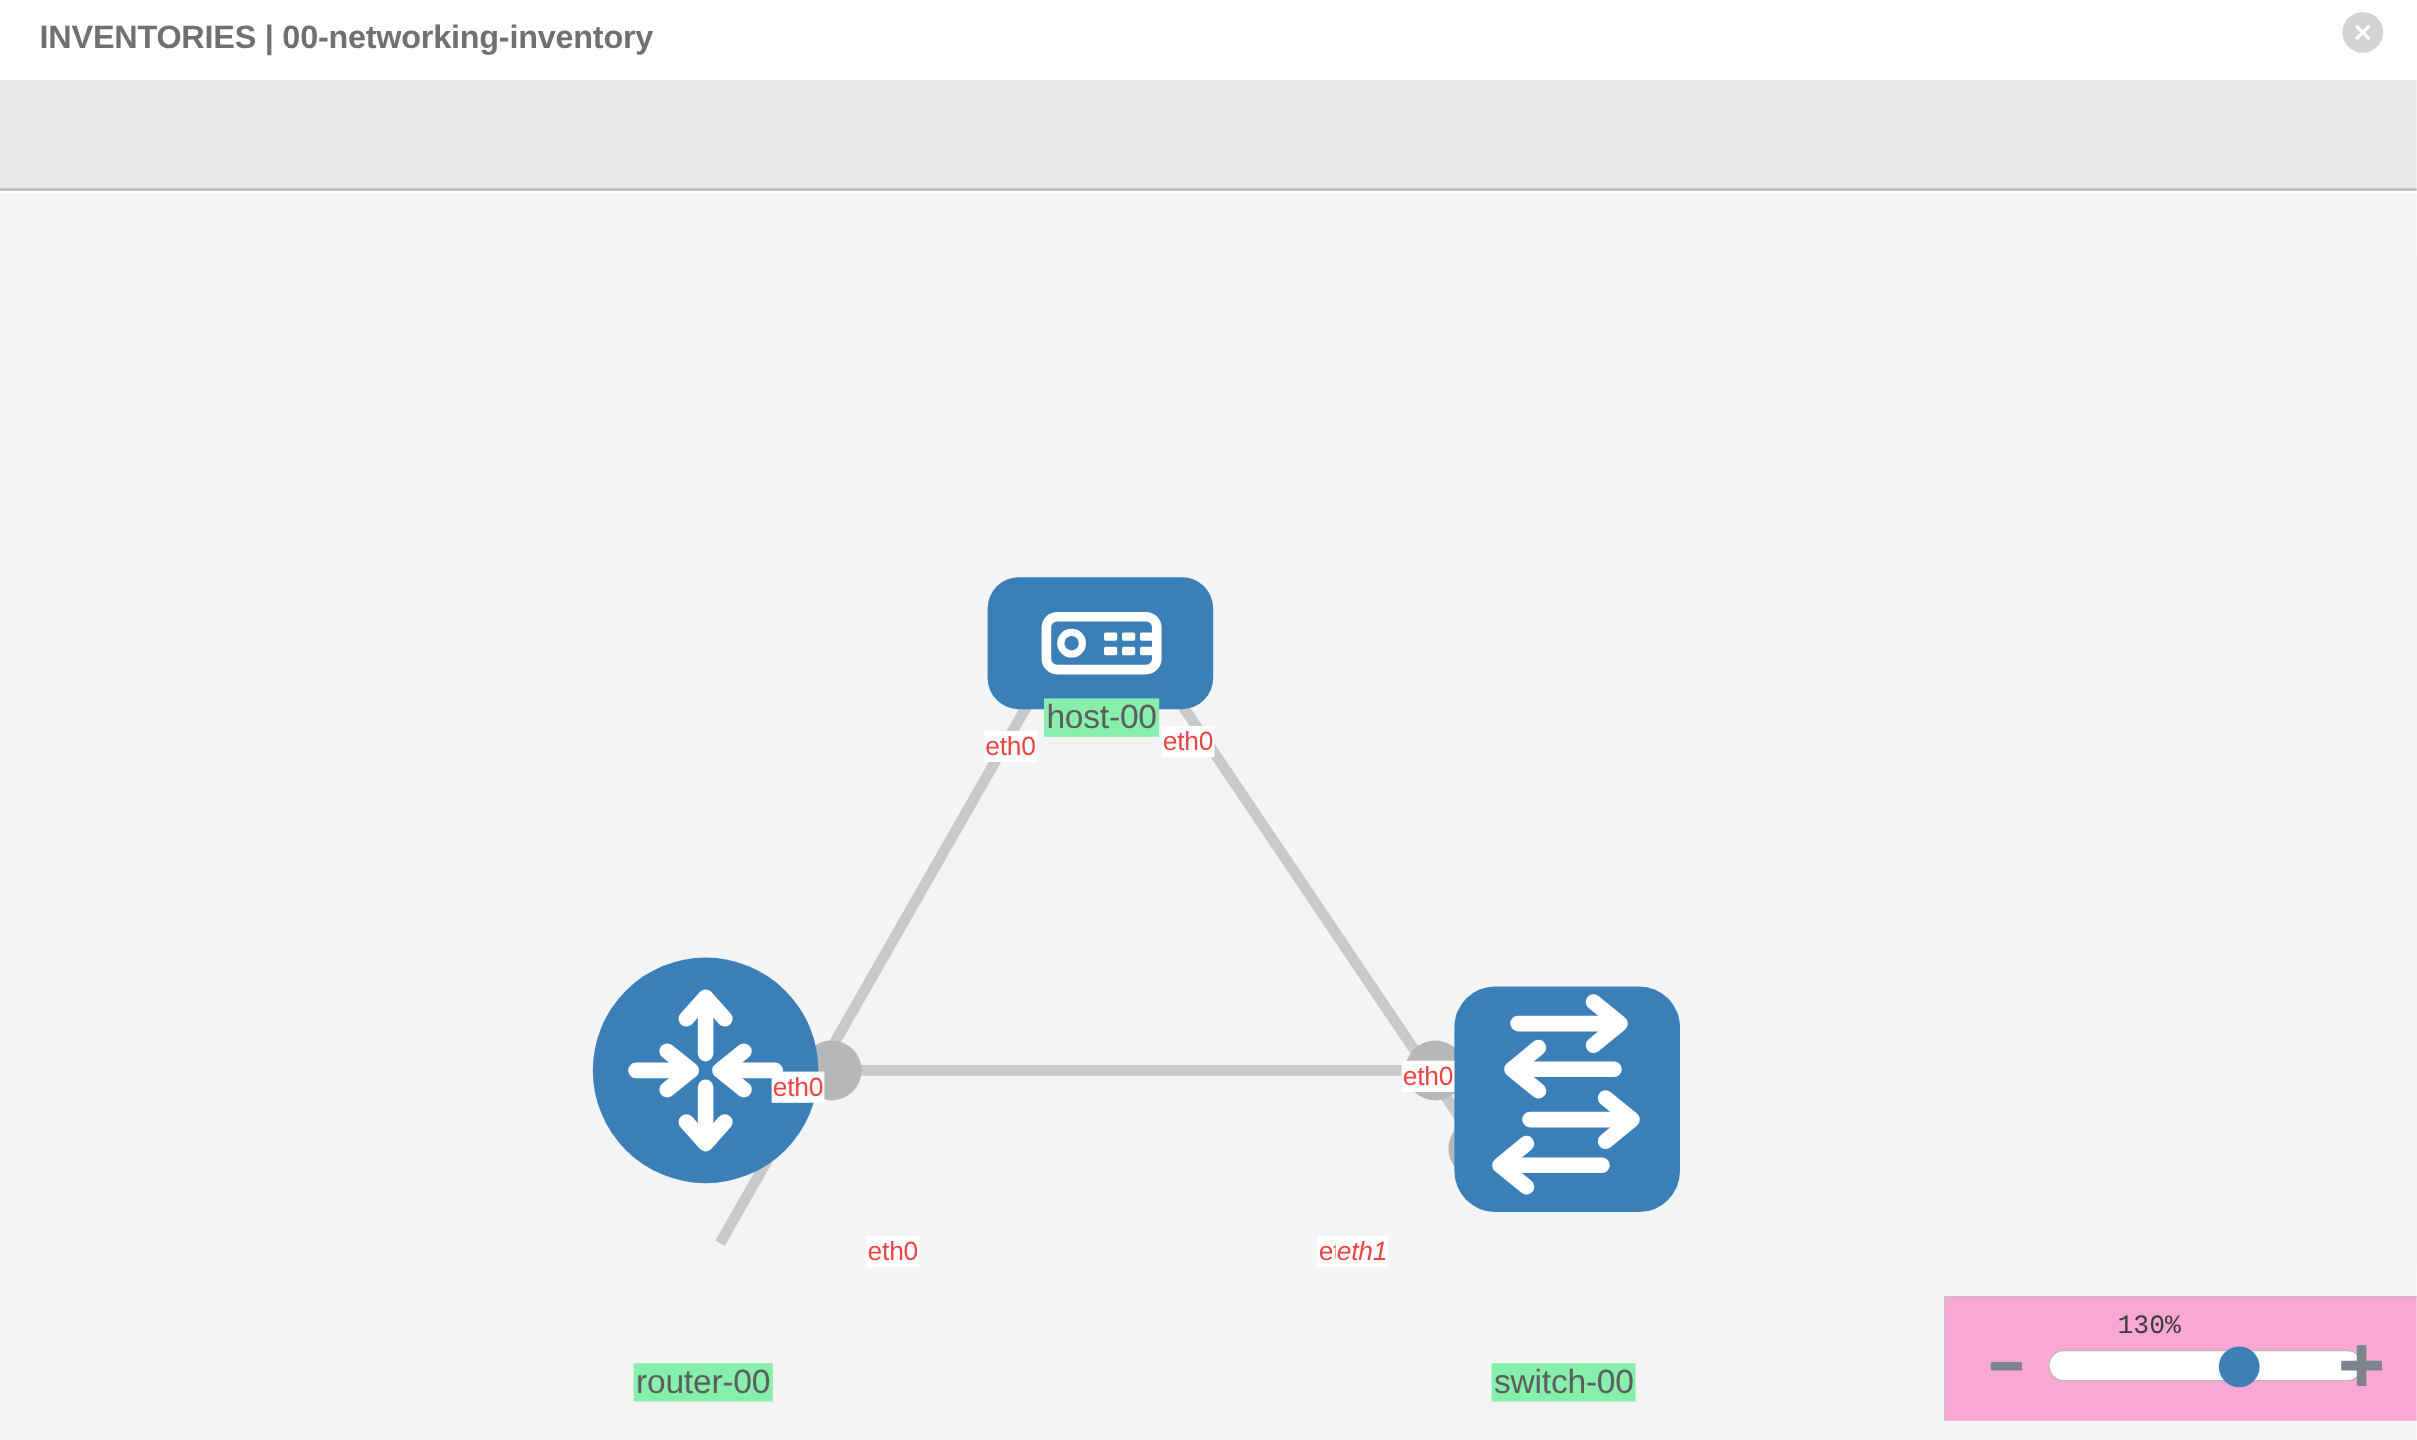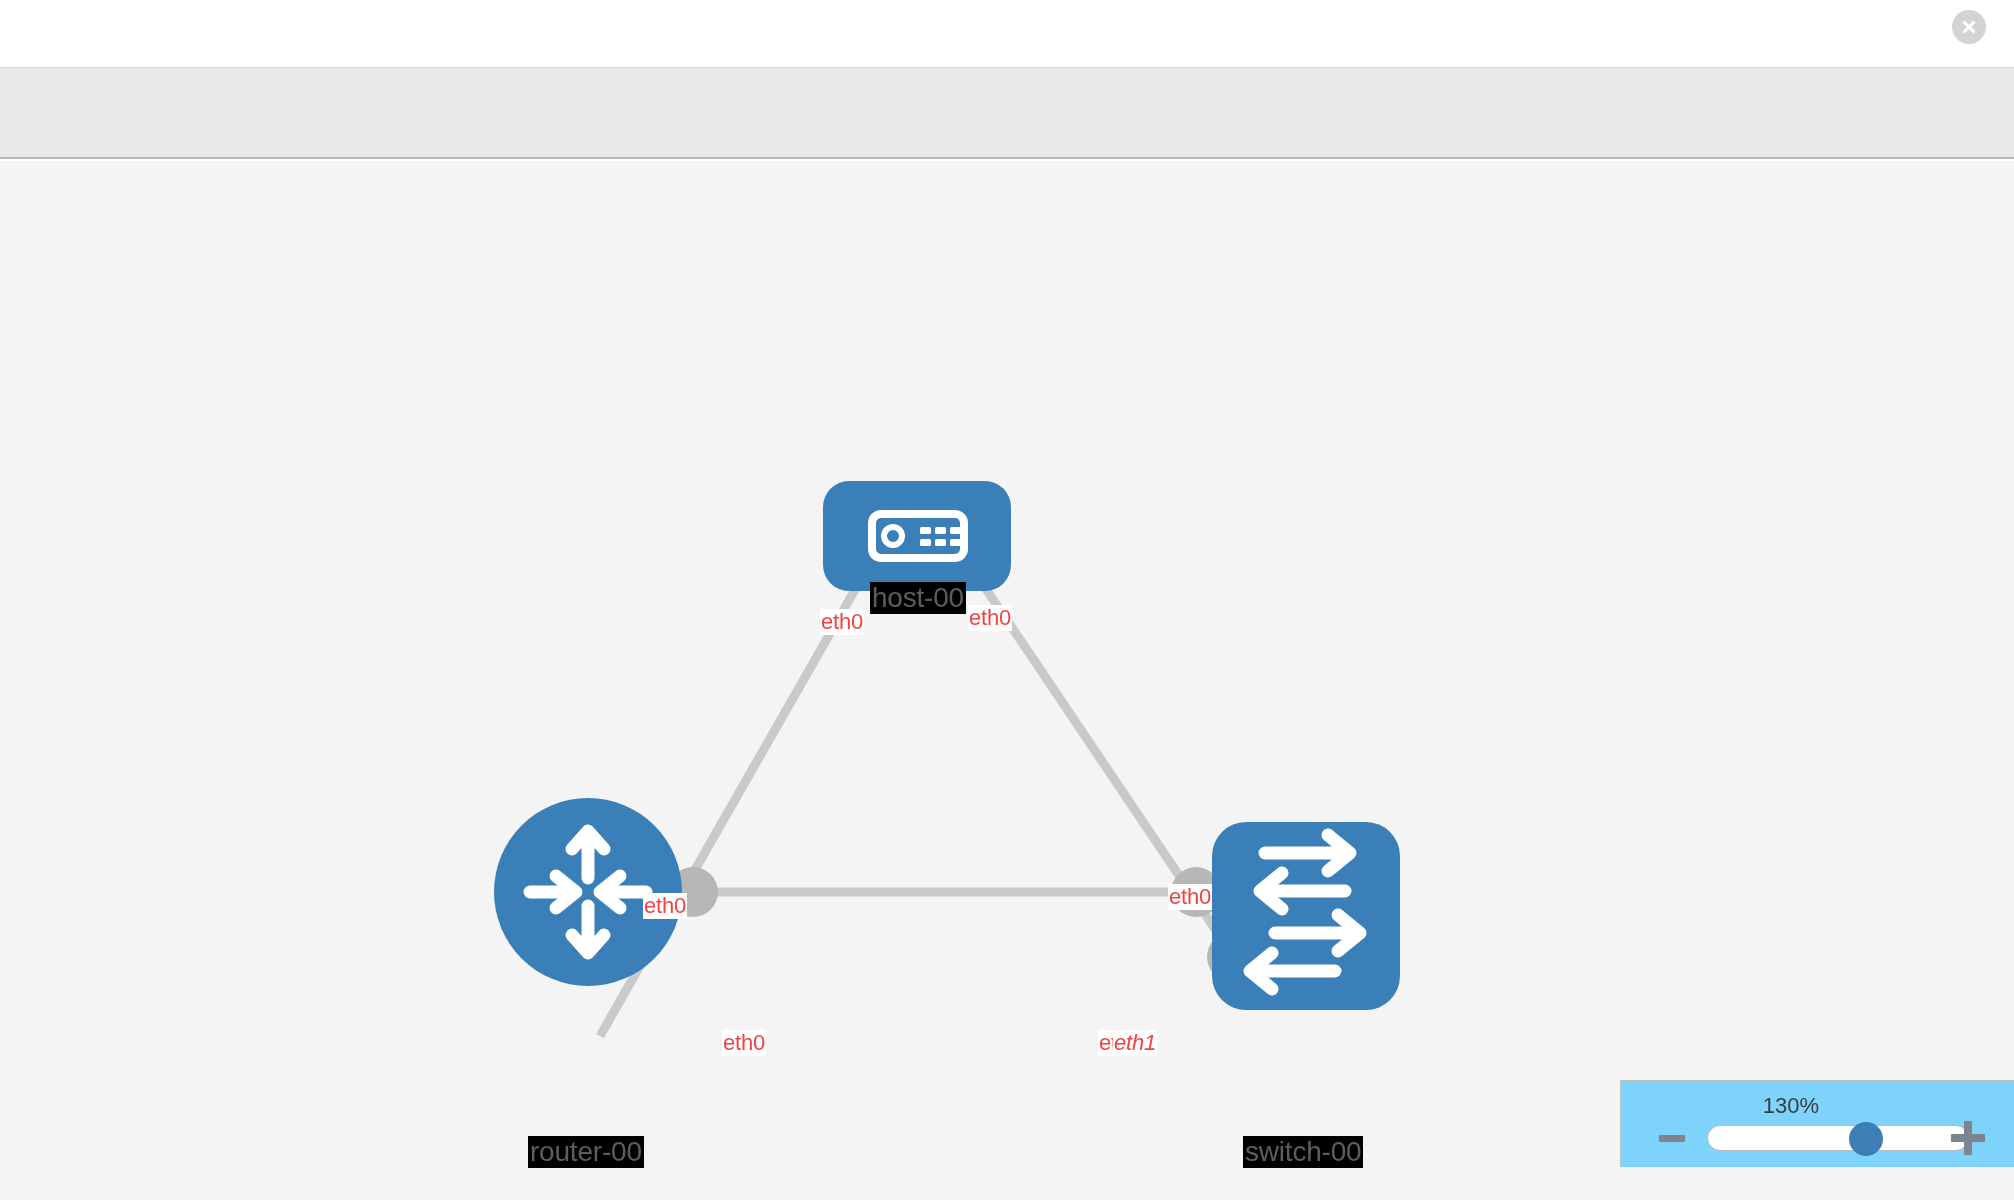--- a/index.html
+++ b/index.html
@@ -86,41 +86,41 @@
   .canvas {
     position: absolute; left: 0; top: 161px;
     width: 2014px; height: 1039px;
     background: #f4f4f4;
     overflow: hidden;
   }
   .topo-svg { position: absolute; left: 0; top: 0; }
   .node-label {
     position: absolute;
     font-size: 28px; color: #5d5d5d;
-    background: #000000;
+    background: #86efac;
     white-space: nowrap;
     padding: 0 2px;
     letter-spacing: -0.2px;
   }
   .port-label {
     position: absolute;
     font-size: 22px; color: #ef4444;
     background: #ffffff;
     white-space: nowrap;
     padding: 0 1px;
     letter-spacing: -0.2px;
   }
 
   
   .zoom-panel {
     position: absolute; left: 1620px; top: 1080px;
-    width: 394px; height: 87px;
-    background: #7dd3fc;
+    width: 394px; height: 104px;
+    background: #f9a8d4;
     border: 1px solid #c2c2c2;
-    border-right: none; border-bottom: none;
+    border-right: none; border-bottom: none; font-family: Liberation Mono, monospace;
   }
   .zoom-pct {
     position: absolute; left: 0; top: 12px; width: 340px;
     text-align: center;
     font-size: 22px; color: #3c3c3c;
   }
   .zoom-minus {
     position: absolute; left: 38px; top: 54px;
     width: 26px; height: 7px; background: #7d848e; border-radius: 1px;
     cursor: pointer;
@@ -145,20 +145,21 @@
     width: 34px; height: 34px; border-radius: 50%;
     background: #3d7fb5; cursor: pointer;
   }
 </style>
 </head>
 <body>
 
 <div id="app">
 
   <div class="header">
+    <div class="header-title">INVENTORIES | 00-networking-inventory</div>
     <div class="close-btn">
       <svg width="22" height="22" viewBox="0 0 22 22" aria-hidden="true">
         <path d="M6.5 4.5 L11 9 L15.5 4.5 L17.5 6.5 L13 11 L17.5 15.5 L15.5 17.5 L11 13 L6.5 17.5 L4.5 15.5 L9 11 L4.5 6.5 Z" fill="#ffffff"></path>
       </svg>
     </div>
   </div>
 
   <div class="toolbar">
 
 

